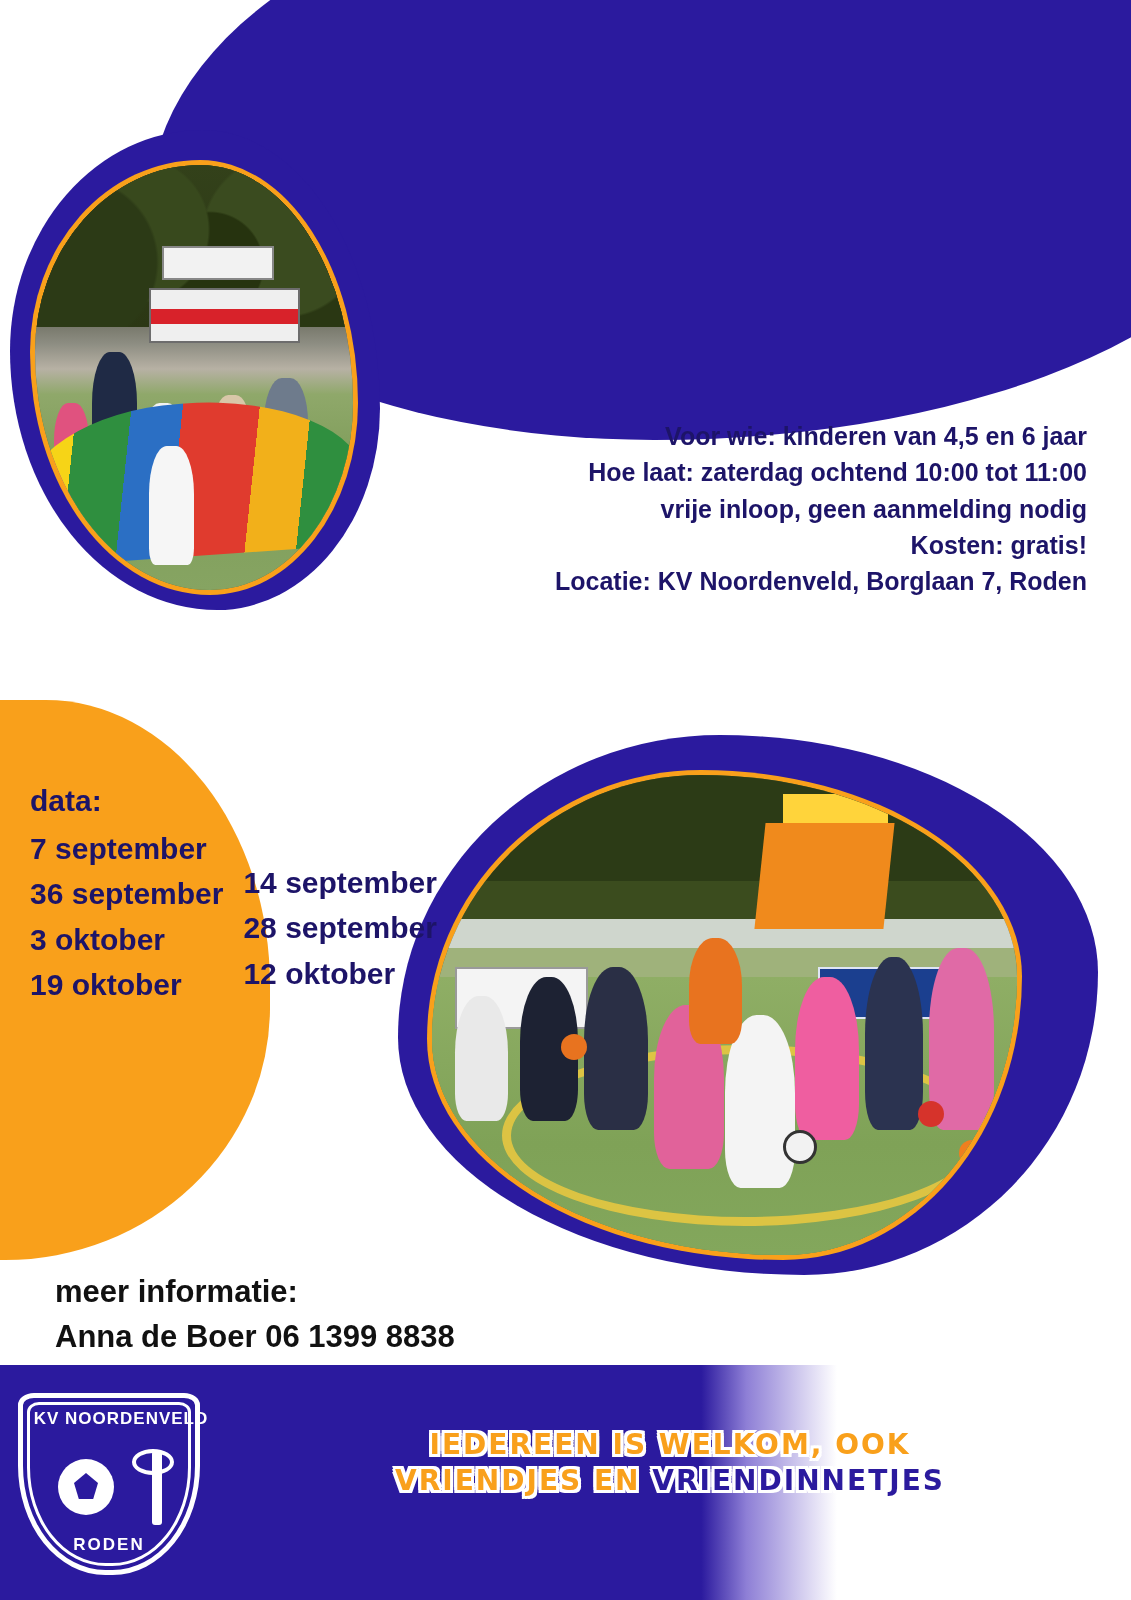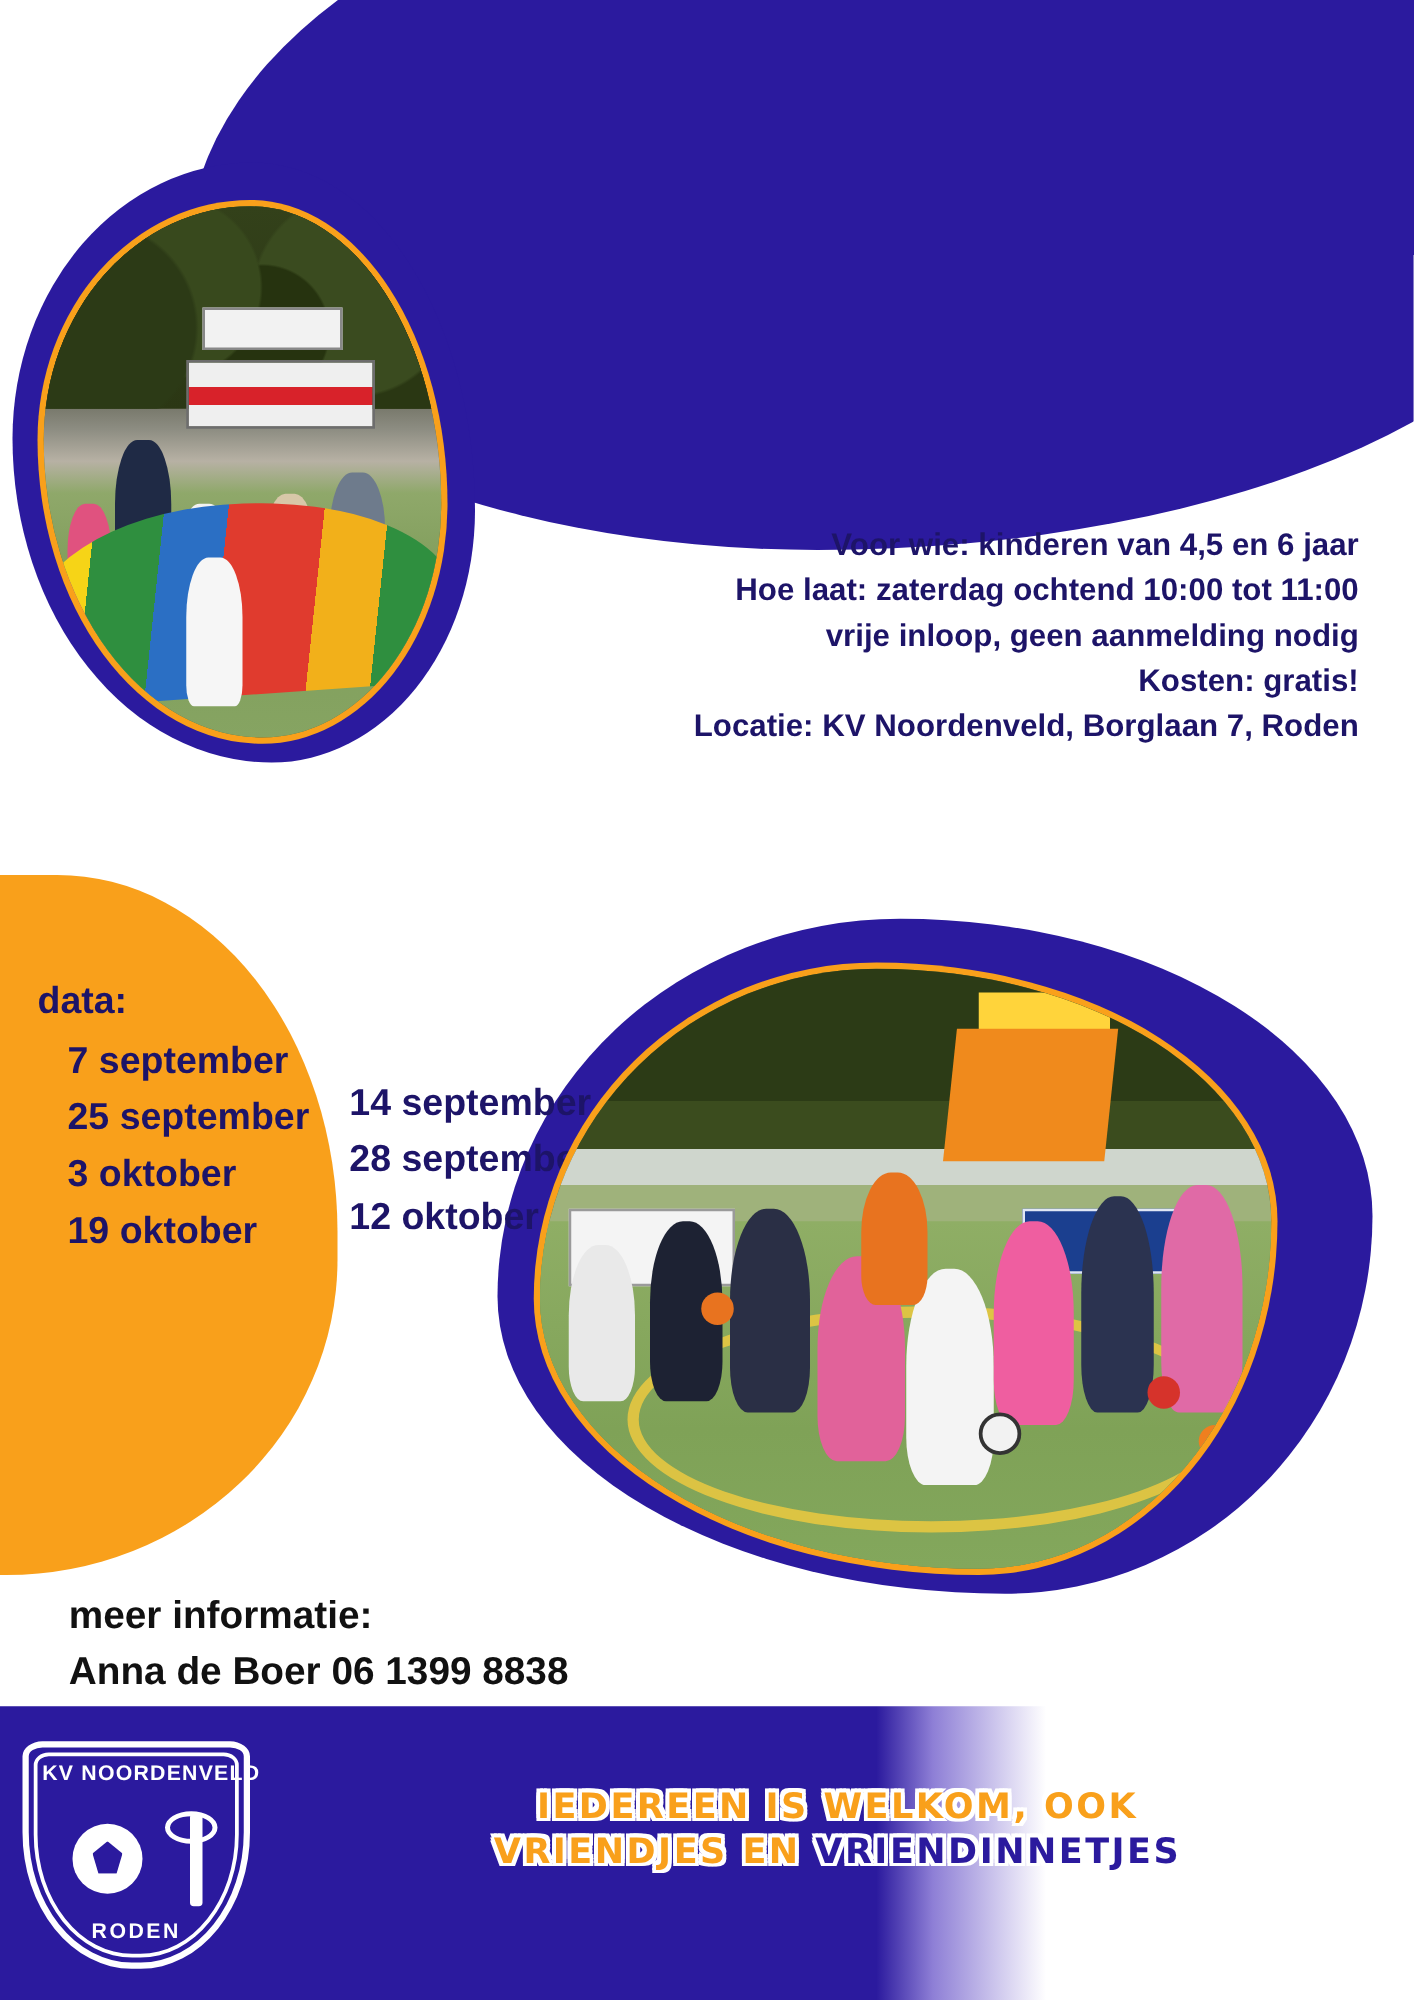--- a/index.html
+++ b/index.html
@@ -224,22 +224,21 @@
     left: 30px;
     top: 778px;
     color: #1d1468;
     font-weight: 700;
     font-size: 30px;
     line-height: 1.52;
   }
   .dates-label { font-size: 30px; }
   .dates-cols {
     display: flex;
-    gap: 32px;
-    margin-left: 24px;
+    gap: 20px;
   }
   .dates-col-1 { margin-top: 2px; }
   .dates-col-2 { margin-top: 36px; }
 
   
   .contact {
     position: absolute;
     left: 55px;
     top: 1270px;
     color: #111111;
@@ -376,21 +375,21 @@
     <div>vrije inloop, geen aanmelding nodig</div>
     <div>Kosten: gratis!</div>
     <div>Locatie: KV Noordenveld, Borglaan  7, Roden</div>
   </div>
 
   <div class="dates">
     <div class="dates-label">data:</div>
     <div class="dates-cols">
       <div class="dates-col-1">
         <div>7 september</div>
-        <div>25 september</div>
+        <div>36 september</div>
         <div>3 oktober</div>
         <div>19 oktober</div>
       </div>
       <div class="dates-col-2">
         <div>14 september</div>
         <div>28 september</div>
         <div>12 oktober</div>
       </div>
     </div>
   </div>

